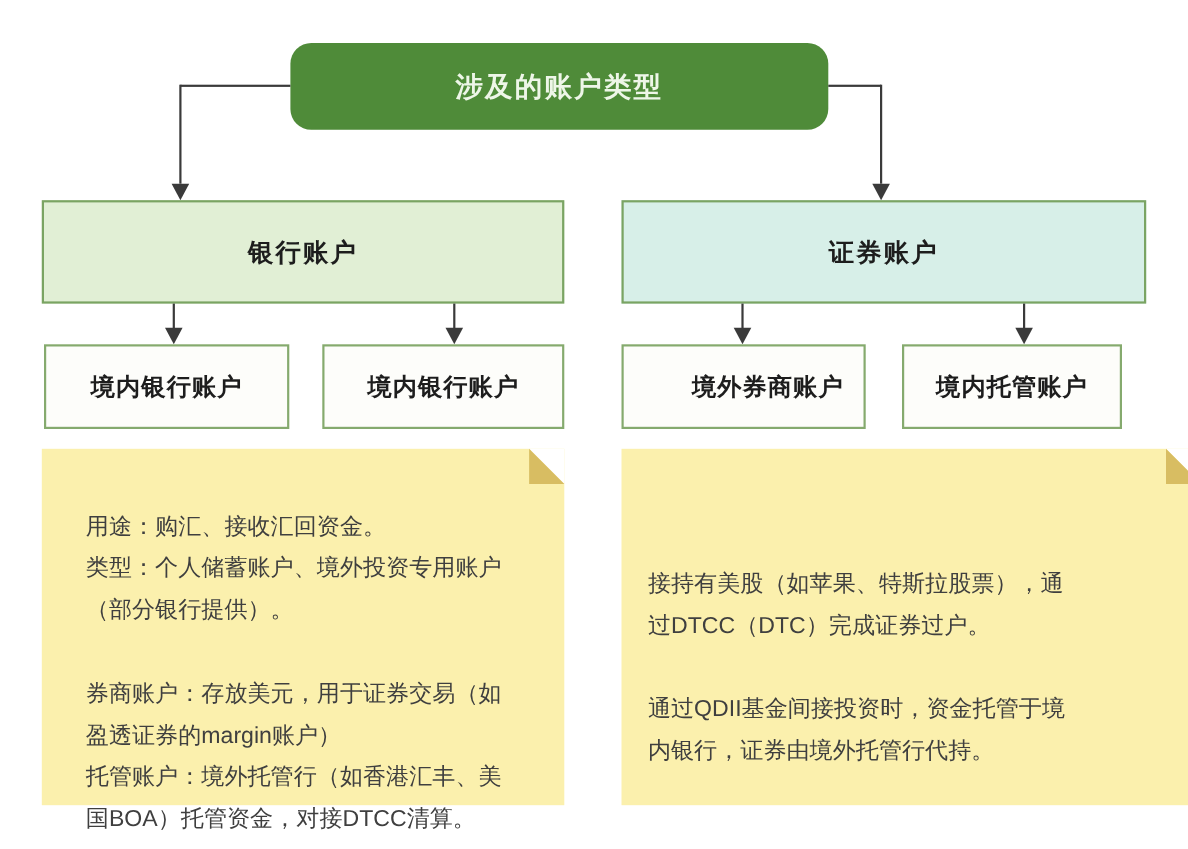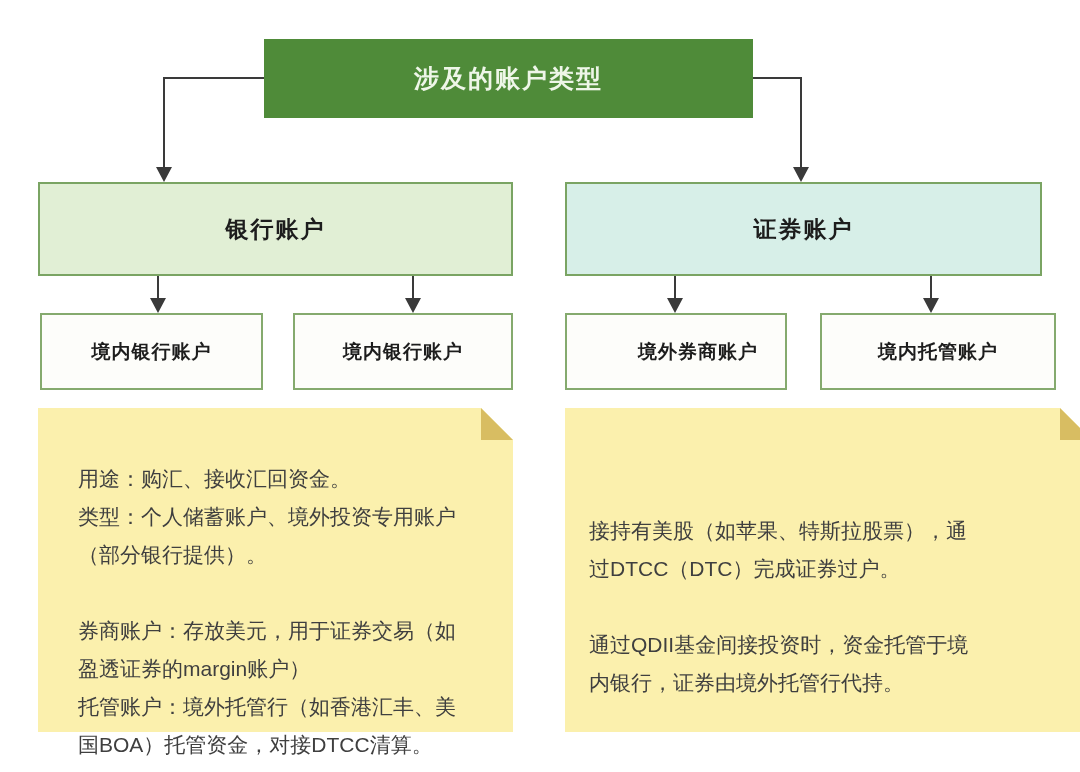--- a/index.html
+++ b/index.html
@@ -8,35 +8,35 @@
     font-family:"Liberation Sans","DejaVu Sans",sans-serif;
   }
   
   .node{
     position:absolute;box-sizing:border-box;display:flex;align-items:center;justify-content:center;
     text-align:center;font-weight:bold;
     font-family:"Liberation Serif","DejaVu Serif",serif;
   }
   .node-root{
     left:264px;top:39px;width:489px;height:79px;
-    background:#4f8b39;color:#eef6e8;font-size:25px;letter-spacing:2px;
+    background:#4f8b39;color:#eef6e8;font-size:25px;letter-spacing:2px;border-radius:19px;
   }
   .node-branch{
     top:182px;height:94px;border:2px solid #7aa463;color:#1d1d1d;font-size:23px;letter-spacing:2px;
   }
   .node-branch-bank{left:38px;width:475px;background:#e1efd5;}
   .node-branch-sec{left:565px;width:477px;background:#d7efe8;}
   .node-leaf{
     top:313px;height:77px;border:2px solid #85aa6e;background:#fdfdfa;
-    color:#1d1d1d;font-size:19px;letter-spacing:1px;
+    color:#1d1d1d;font-size:22px;letter-spacing:1px;
   }
   .leaf-a{left:40px;width:223px;}
   .leaf-b{left:293px;width:220px;}
   .leaf-c{left:565px;width:222px;padding-left:44px;}
-  .leaf-d{left:820px;width:236px;}
+  .leaf-d{left:820px;width:200px;}
   
   .line{position:absolute;background:#3a3a3a;}
   .arrow-down{
     position:absolute;width:0;height:0;
     border-left:8px solid transparent;border-right:8px solid transparent;
     border-top:15px solid #3a3a3a;
   }
   
   .note{
     position:absolute;top:408px;height:324px;box-sizing:border-box;background:#fbf0ad;

